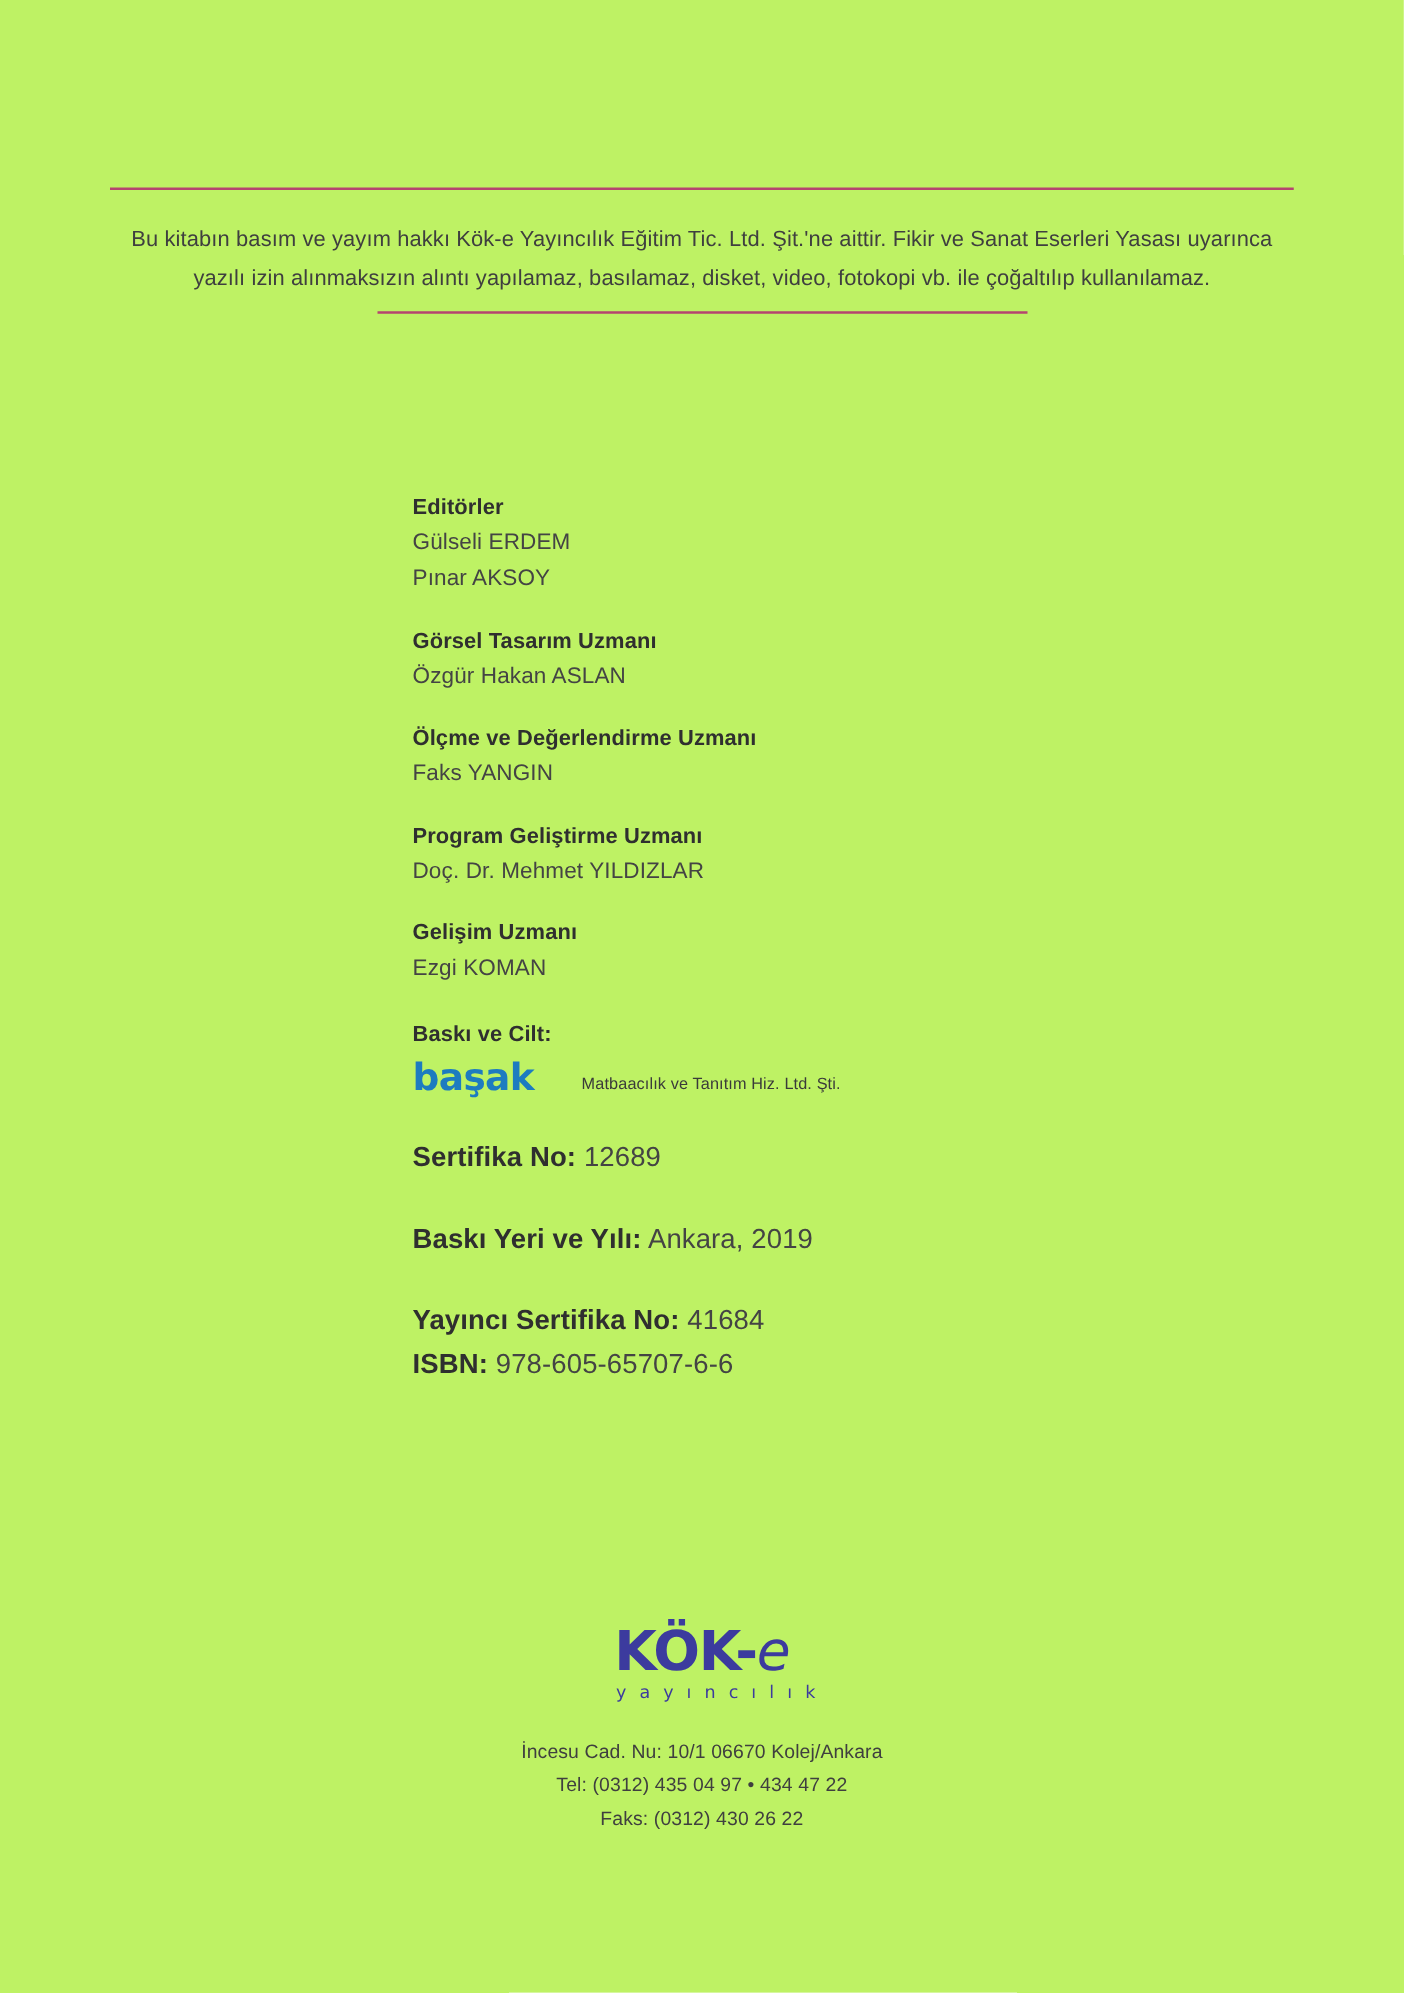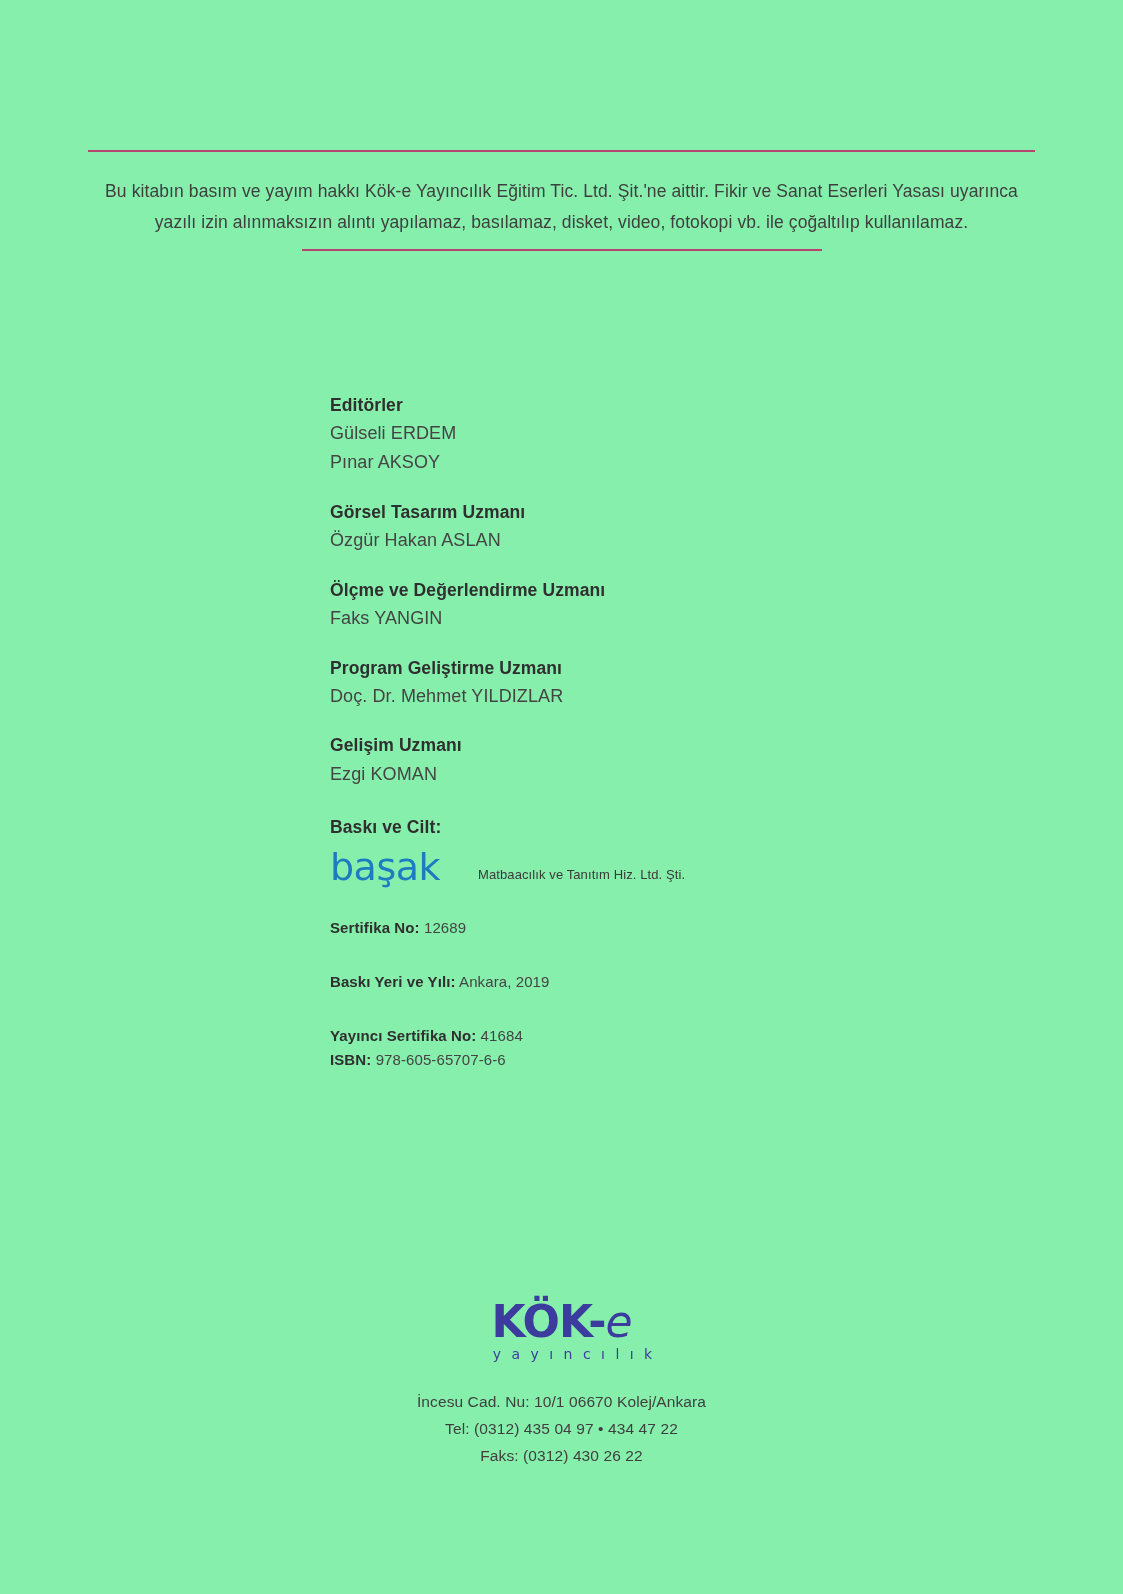--- a/index.html
+++ b/index.html
@@ -12,21 +12,21 @@
     height: 1594px;
     position: relative;
     font-family: "Liberation Sans", sans-serif;
     color: #3b3b3b;
     overflow: hidden;
   }
 
   .page {
     position: absolute;
     inset: 0;
-    background: #86efac;
+    background: #bef264;
     padding-left: 39px;
   }
 
   
   .copyright-block {
     position: absolute;
     top: 150px;
     left: 88px;
     width: 947px;
   }
@@ -80,39 +80,39 @@
     margin-bottom: 8px;
   }
   .printer-logo-row {
     display: flex;
     align-items: flex-end;
     gap: 8px;
     margin-top: 6px;
   }
   .basak-logo {
     font-family: "DejaVu Sans", sans-serif;
-    font-weight: normal;
-    font-size: 38px;
+    font-weight: bold;
+    font-size: 30px;
     color: #1d7cc0;
     letter-spacing: -0.5px;
     line-height: 1;
     position: relative;
   }
   .printer-sub {
     font-size: 13px;
     font-weight: normal;
     color: #3a3a3a;
     padding-bottom: 4px;
     letter-spacing: 0.1px;
     margin-left: 30px;
   }
 
   
   .kv-line {
-    font-size: 15px;
+    font-size: 22px;
     line-height: 1.6;
     color: #444444;
     letter-spacing: 0.1px;
   }
   .kv-line .k {
     font-weight: bold;
     color: #2f2f2f;
   }
   .spacer-22 { height: 22px; }
   .spacer-30 { height: 30px; }

